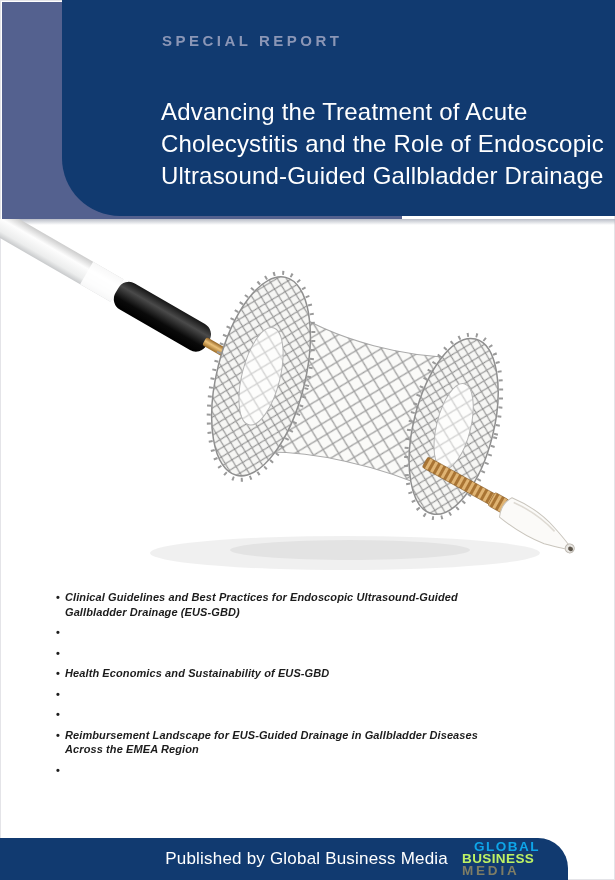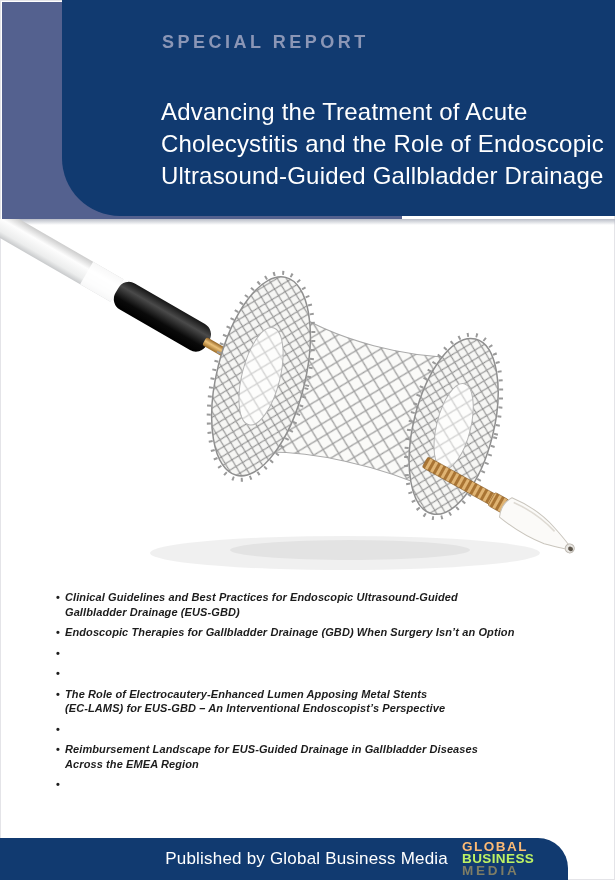--- a/index.html
+++ b/index.html
@@ -12,21 +12,21 @@
   .header{position:absolute;top:0;left:0;width:615px;height:224px;}
   .slate-band{position:absolute;left:2px;top:2px;width:400px;height:217px;background:#54618f;}
   .navy-panel{
     position:absolute;left:62px;top:0;right:0;height:216px;
     background:#113a70;border-bottom-left-radius:58px;
   }
   .header-shadow{position:absolute;left:0;top:219px;width:615px;height:6px;
     background:linear-gradient(#b9bdc7,rgba(255,255,255,0));}
   .eyebrow{
     position:absolute;left:100px;top:32px;
-    font-size:18px;font-weight:700;letter-spacing:3.5px;color:#8b96b6;
+    font-size:15px;font-weight:700;letter-spacing:3.5px;color:#8b96b6;
   }
   .title{
     position:absolute;left:99px;top:96px;margin:0;width:500px;
     font-size:24px;line-height:32px;font-weight:400;color:#ffffff;
     white-space:pre-line;letter-spacing:.2px;
   }
   
   .hero{position:absolute;top:219px;left:0;width:615px;height:362px;}
   .hero svg{display:block;}
   
@@ -42,21 +42,21 @@
   .footer{
     position:absolute;left:0;bottom:0;width:568px;height:42px;
     background:#113a70;border-top-right-radius:30px;
   }
   .pub{
     position:absolute;top:0;bottom:0;right:120px;display:flex;align-items:center;
     color:#ffffff;font-size:17px;font-weight:400;letter-spacing:.2px;
   }
   .logo{position:absolute;left:462px;top:3px;}
   .logo span{display:block;font-weight:700;font-size:13.5px;line-height:12px;}
-  .logo .l1{color:#fdba74;letter-spacing:1.5px;}
+  .logo .l1{color:#0ea5e9;letter-spacing:1.5px;margin-left:12px;}
   .logo .l2{color:#bef264;letter-spacing:.4px;}
   .logo .l3{color:#7e7d65;letter-spacing:2.8px;}
 </style>
 </head>
 <body>
 
 <div class="page">
 
   <header class="header">
     <div class="slate-band"></div>
@@ -148,32 +148,30 @@
 
   <section class="contents">
     <ul>
       <li>
           <span class="dot">•</span>
           <span class="item-text">Clinical Guidelines and Best Practices for Endoscopic Ultrasound-Guided
 Gallbladder Drainage (EUS-GBD)</span>
         </li>
       <li>
           <span class="dot">•</span>
-          <span class="item-text">Endoscopic Therapies for Gallbladder Drainage (GBD) When Surgery Isn’t an Option</span>
         </li>
       <li>
           <span class="dot">•</span>
         </li>
       <li>
           <span class="dot">•</span>
+          <span class="item-text">Health Economics and Sustainability of EUS-GBD</span>
         </li>
       <li>
           <span class="dot">•</span>
-          <span class="item-text">The Role of Electrocautery-Enhanced Lumen Apposing Metal Stents
-(EC-LAMS) for EUS-GBD – An Interventional Endoscopist’s Perspective</span>
         </li>
       <li>
           <span class="dot">•</span>
         </li>
       <li>
           <span class="dot">•</span>
           <span class="item-text">Reimbursement Landscape for EUS-Guided Drainage in Gallbladder Diseases
 Across the EMEA Region</span>
         </li>
       <li>

